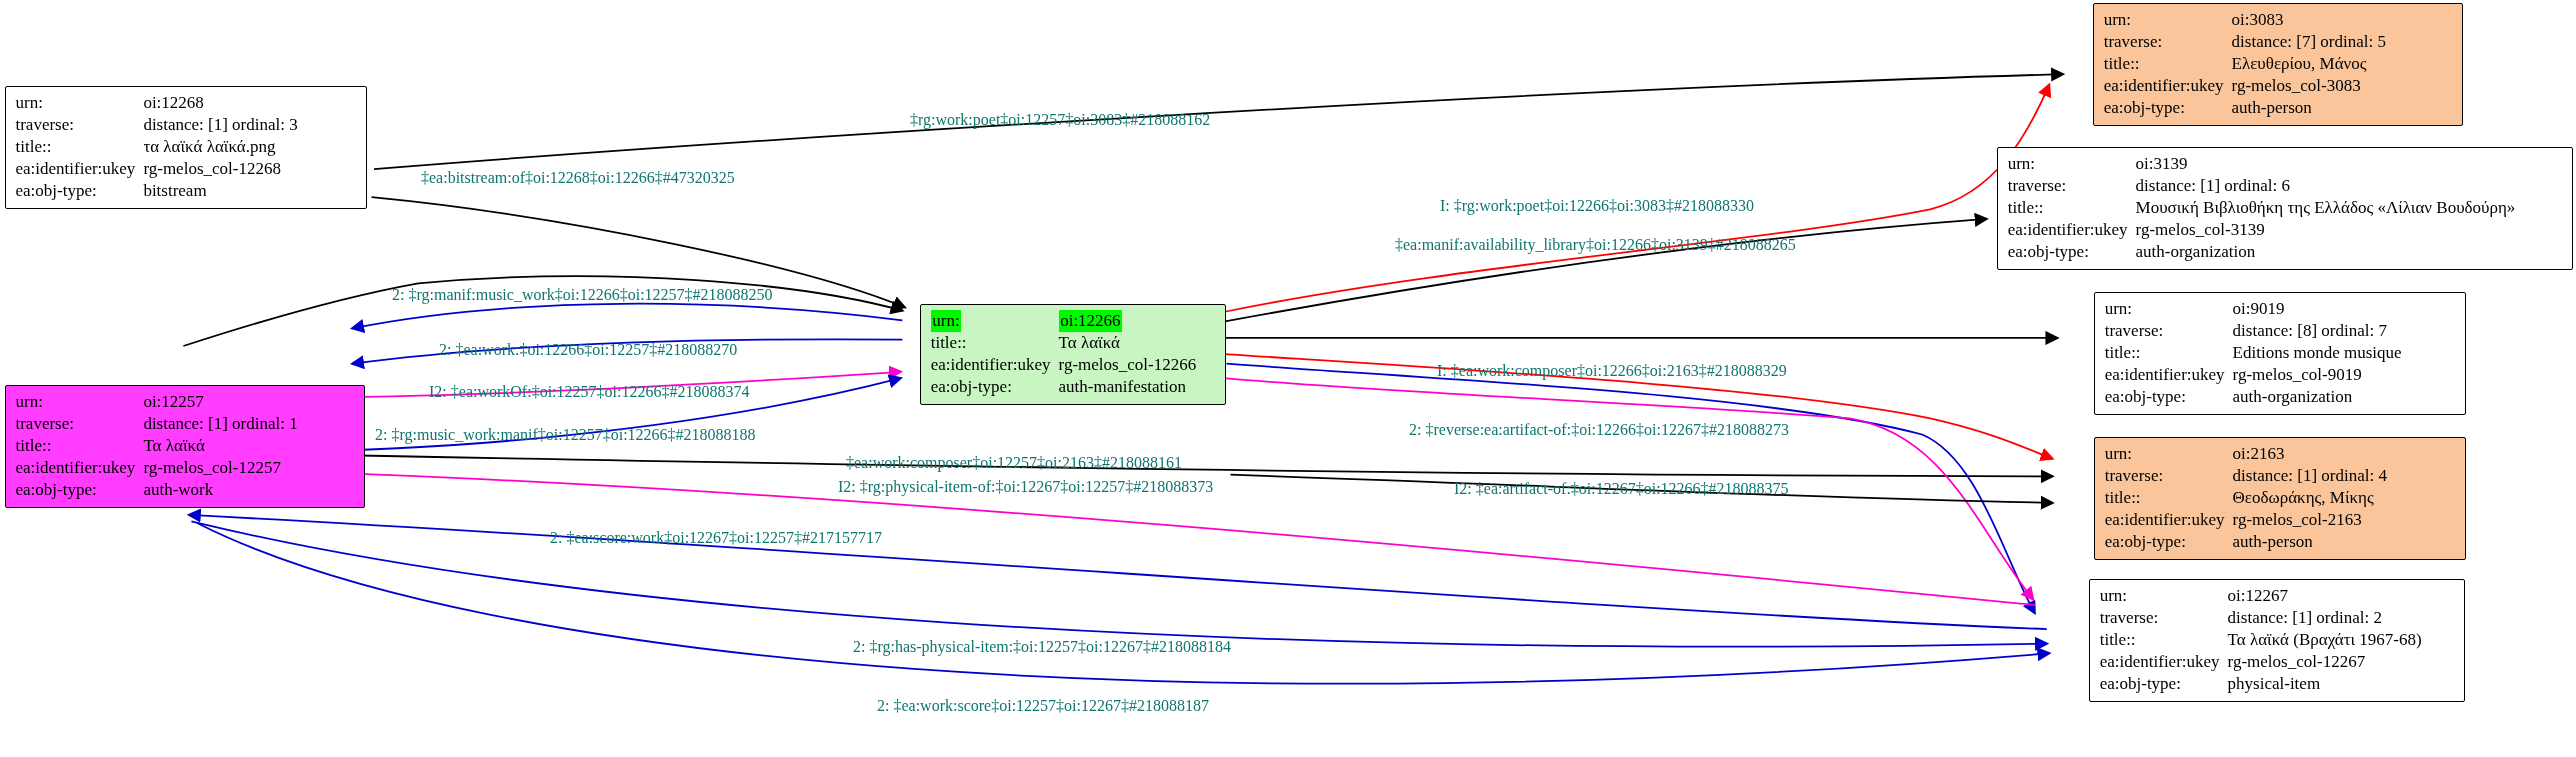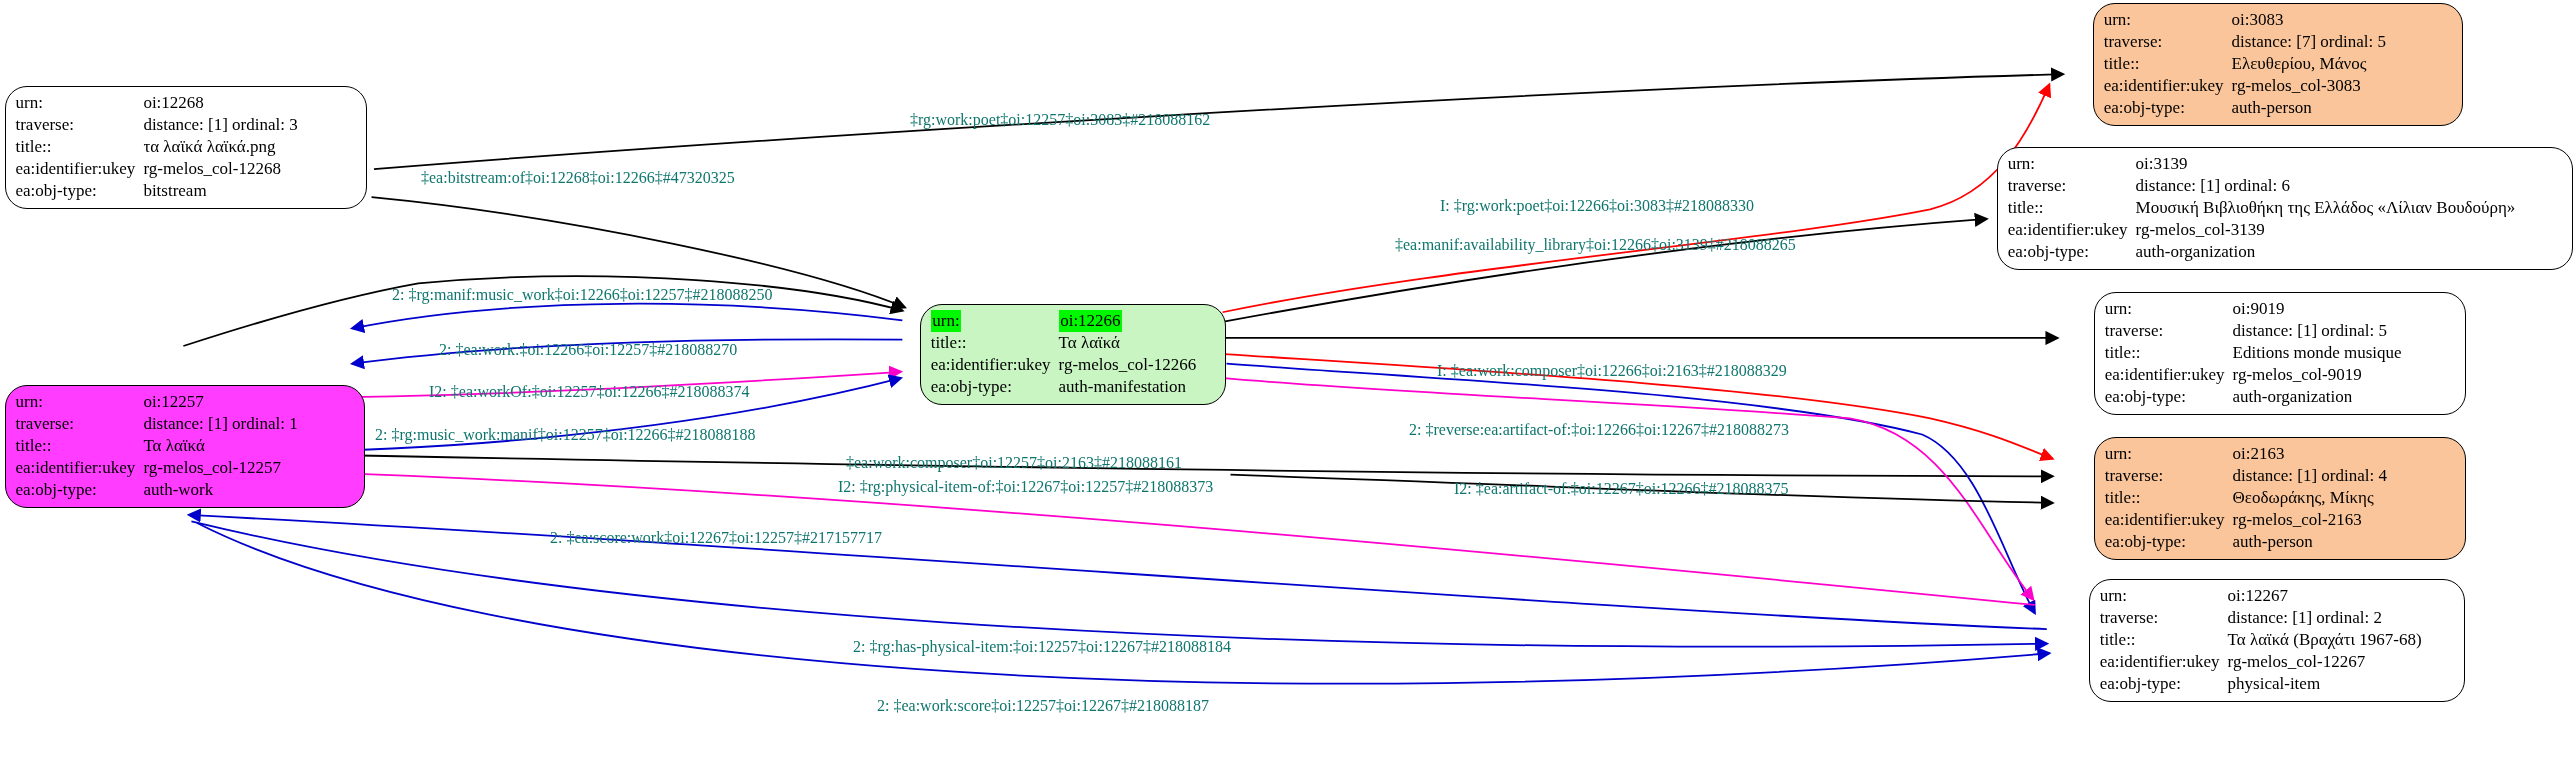--- a/index.html
+++ b/index.html
@@ -21,21 +21,21 @@
     position: absolute;
     left: 0; top: 0;
     width: 2576px;
     height: 758px;
     pointer-events: none;
   }
   .node {
     position: absolute;
     box-sizing: border-box;
     border: 1.6px solid #000000;
-    border-radius: 22px;
+    border-radius: 2px;
     background: #ffffff;
     padding: 4.8px 9.7px 5.6px 9.7px;
     font-size: 17px;
     line-height: 1.30;
     color: #000000;
     white-space: nowrap;
     z-index: 5;
   }
   .node table {
     border-collapse: collapse;
@@ -274,21 +274,21 @@
 
   <div class="node fill-white" style="left:2094px; top:292px; width:372px;">
     <table>
       <tbody>
           <tr>
         <td class="k">urn:</td>
         <td>oi:9019</td>
       </tr>
       <tr>
         <td class="k">traverse:</td>
-        <td>distance: [1]     ordinal: 5</td>
+        <td>distance: [8]     ordinal: 7</td>
       </tr>
       <tr>
         <td class="k">title::</td>
         <td>Editions monde musique</td>
       </tr>
       <tr>
         <td class="k">ea:identifier:ukey</td>
         <td>rg-melos_col-9019</td>
       </tr>
       <tr>

